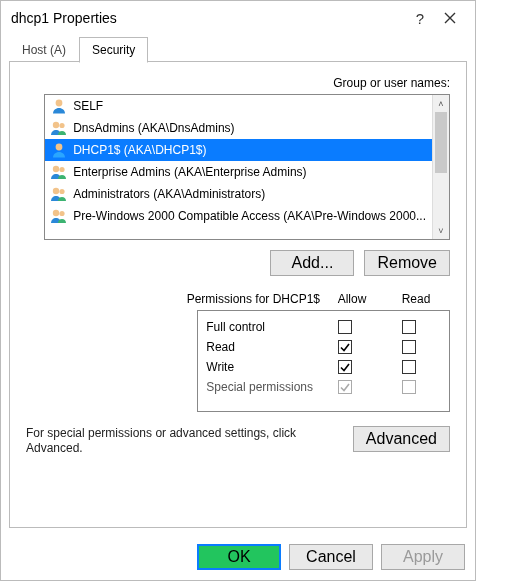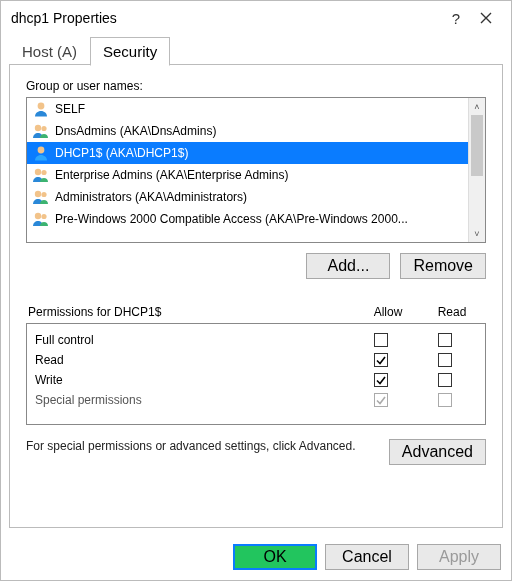--- a/index.html
+++ b/index.html
@@ -7,21 +7,21 @@
   body {
     font-family: "Segoe UI", Tahoma, sans-serif;
     font-size: 12px;
     background: #fff;
     color: #000;
     width: 512px;
     height: 581px;
     overflow: hidden;
   }
   .window {
-    width: 512px;
+    width: 476px;
     height: 581px;
     border: 1px solid #bbb;
     display: flex;
     flex-direction: column;
     background: #fff;
   }
   .titlebar {
     display: flex;
     align-items: center;
     padding: 6px 10px 6px 10px;
@@ -46,38 +46,39 @@
     border-bottom: 1px solid #bbb;
   }
   .tabs { display: flex; }
   .tab {
     padding: 5px 12px;
     border: 1px solid transparent;
     border-bottom: none;
     cursor: pointer;
     position: relative;
     z-index: 1;
-    font-size: 15px;
+    font-size: 12px;
     color: #444;
   }
   .tab.active {
     border-color: #bbb;
     background: #fff;
     color: #000;
     border-bottom: 1px solid #fff;
     margin-bottom: -1px;
   }
   .tabbody {
     flex: 1;
     border: 1px solid #bbb;
     border-top: none;
     margin: 0 8px 8px 8px;
     padding: 14px 16px 10px 16px;
     display: flex;
     flex-direction: column;
+    align-items: flex-end;
   }
   .label { margin-bottom: 4px; }
   .listbox {
     border: 1px solid #888;
     height: 146px;
     display: flex;
     background: #fff;
   }
   .listitems {
     flex: 1;
@@ -137,21 +138,21 @@
   }
   .btn.default {
     background: #22c55e;
     border: 2px solid #0a7cff;
     padding: 0 11px;
   }
   .btn.disabled { color: #9a9a9a; cursor: default; }
   .permheader {
     display: flex;
     align-items: flex-end;
-    margin-top: 26px;
+    margin-top: 16px;
     padding: 0 2px;
   }
   .permheader .plabel { flex: 1; }
   .permheader .col { width: 64px; text-align: center; }
   .permbox {
     border: 1px solid #888;
     margin-top: 4px;
     padding: 6px 8px 14px 8px;
   }
   .permrow {

